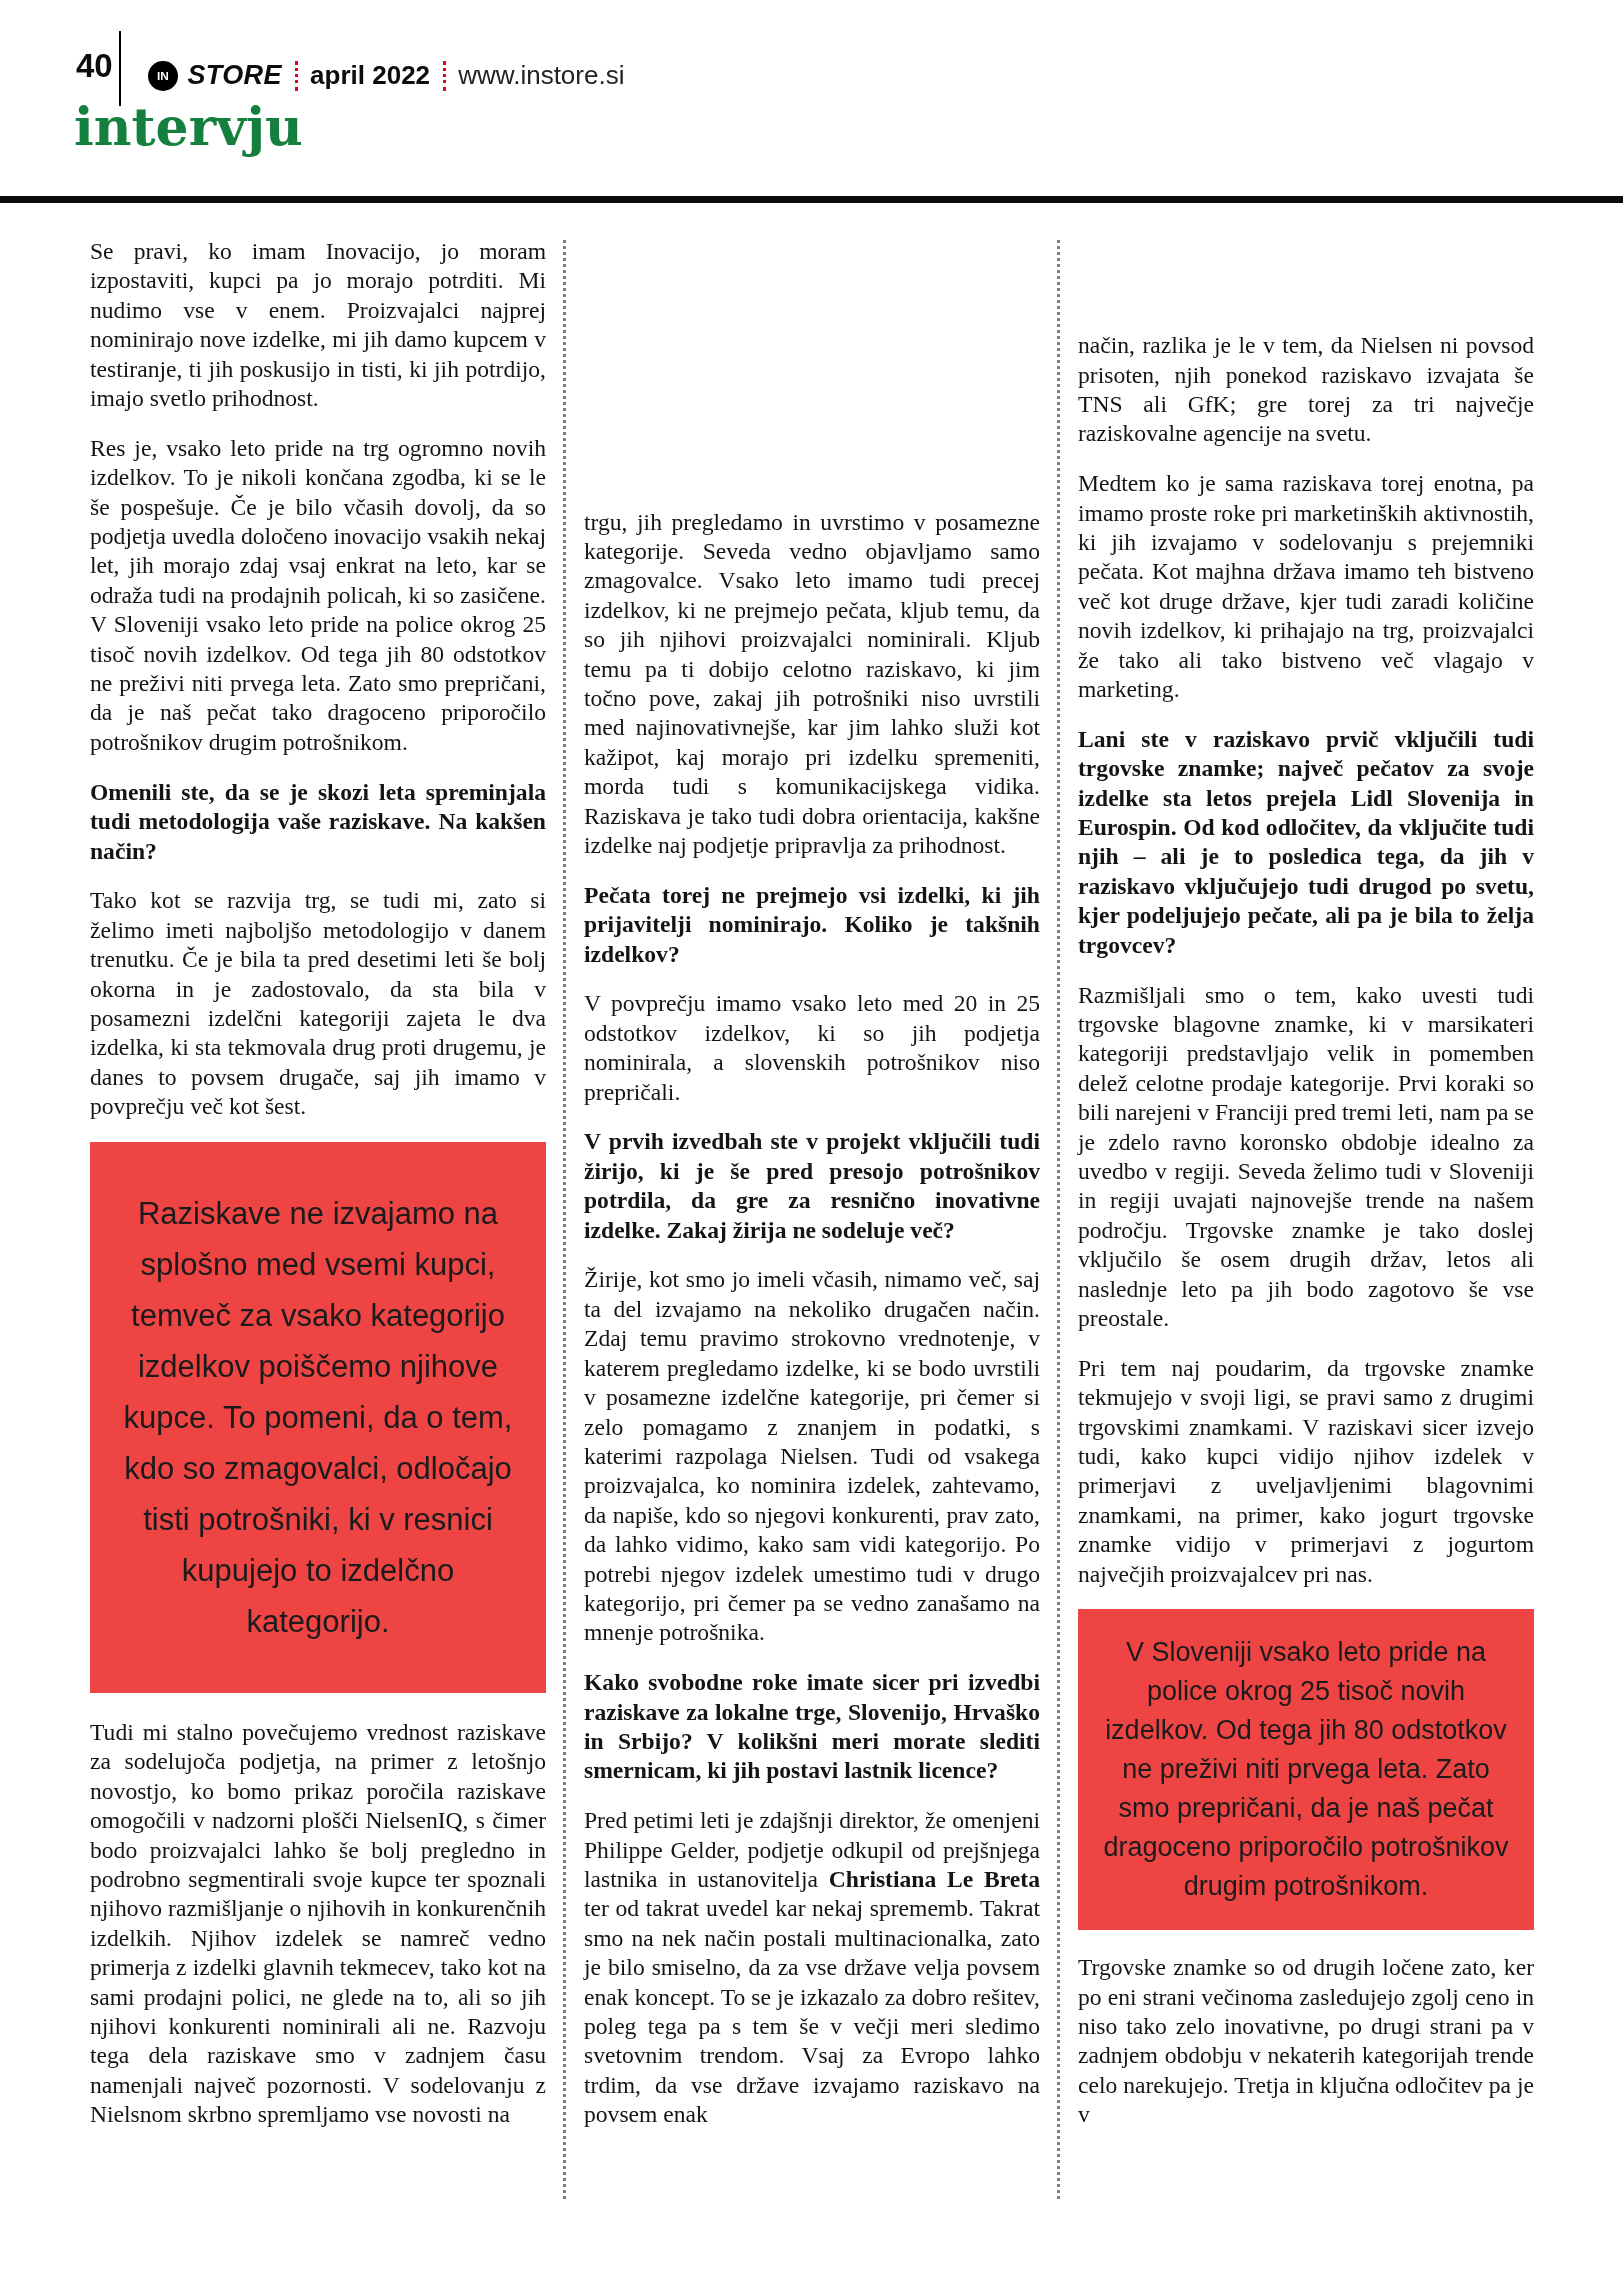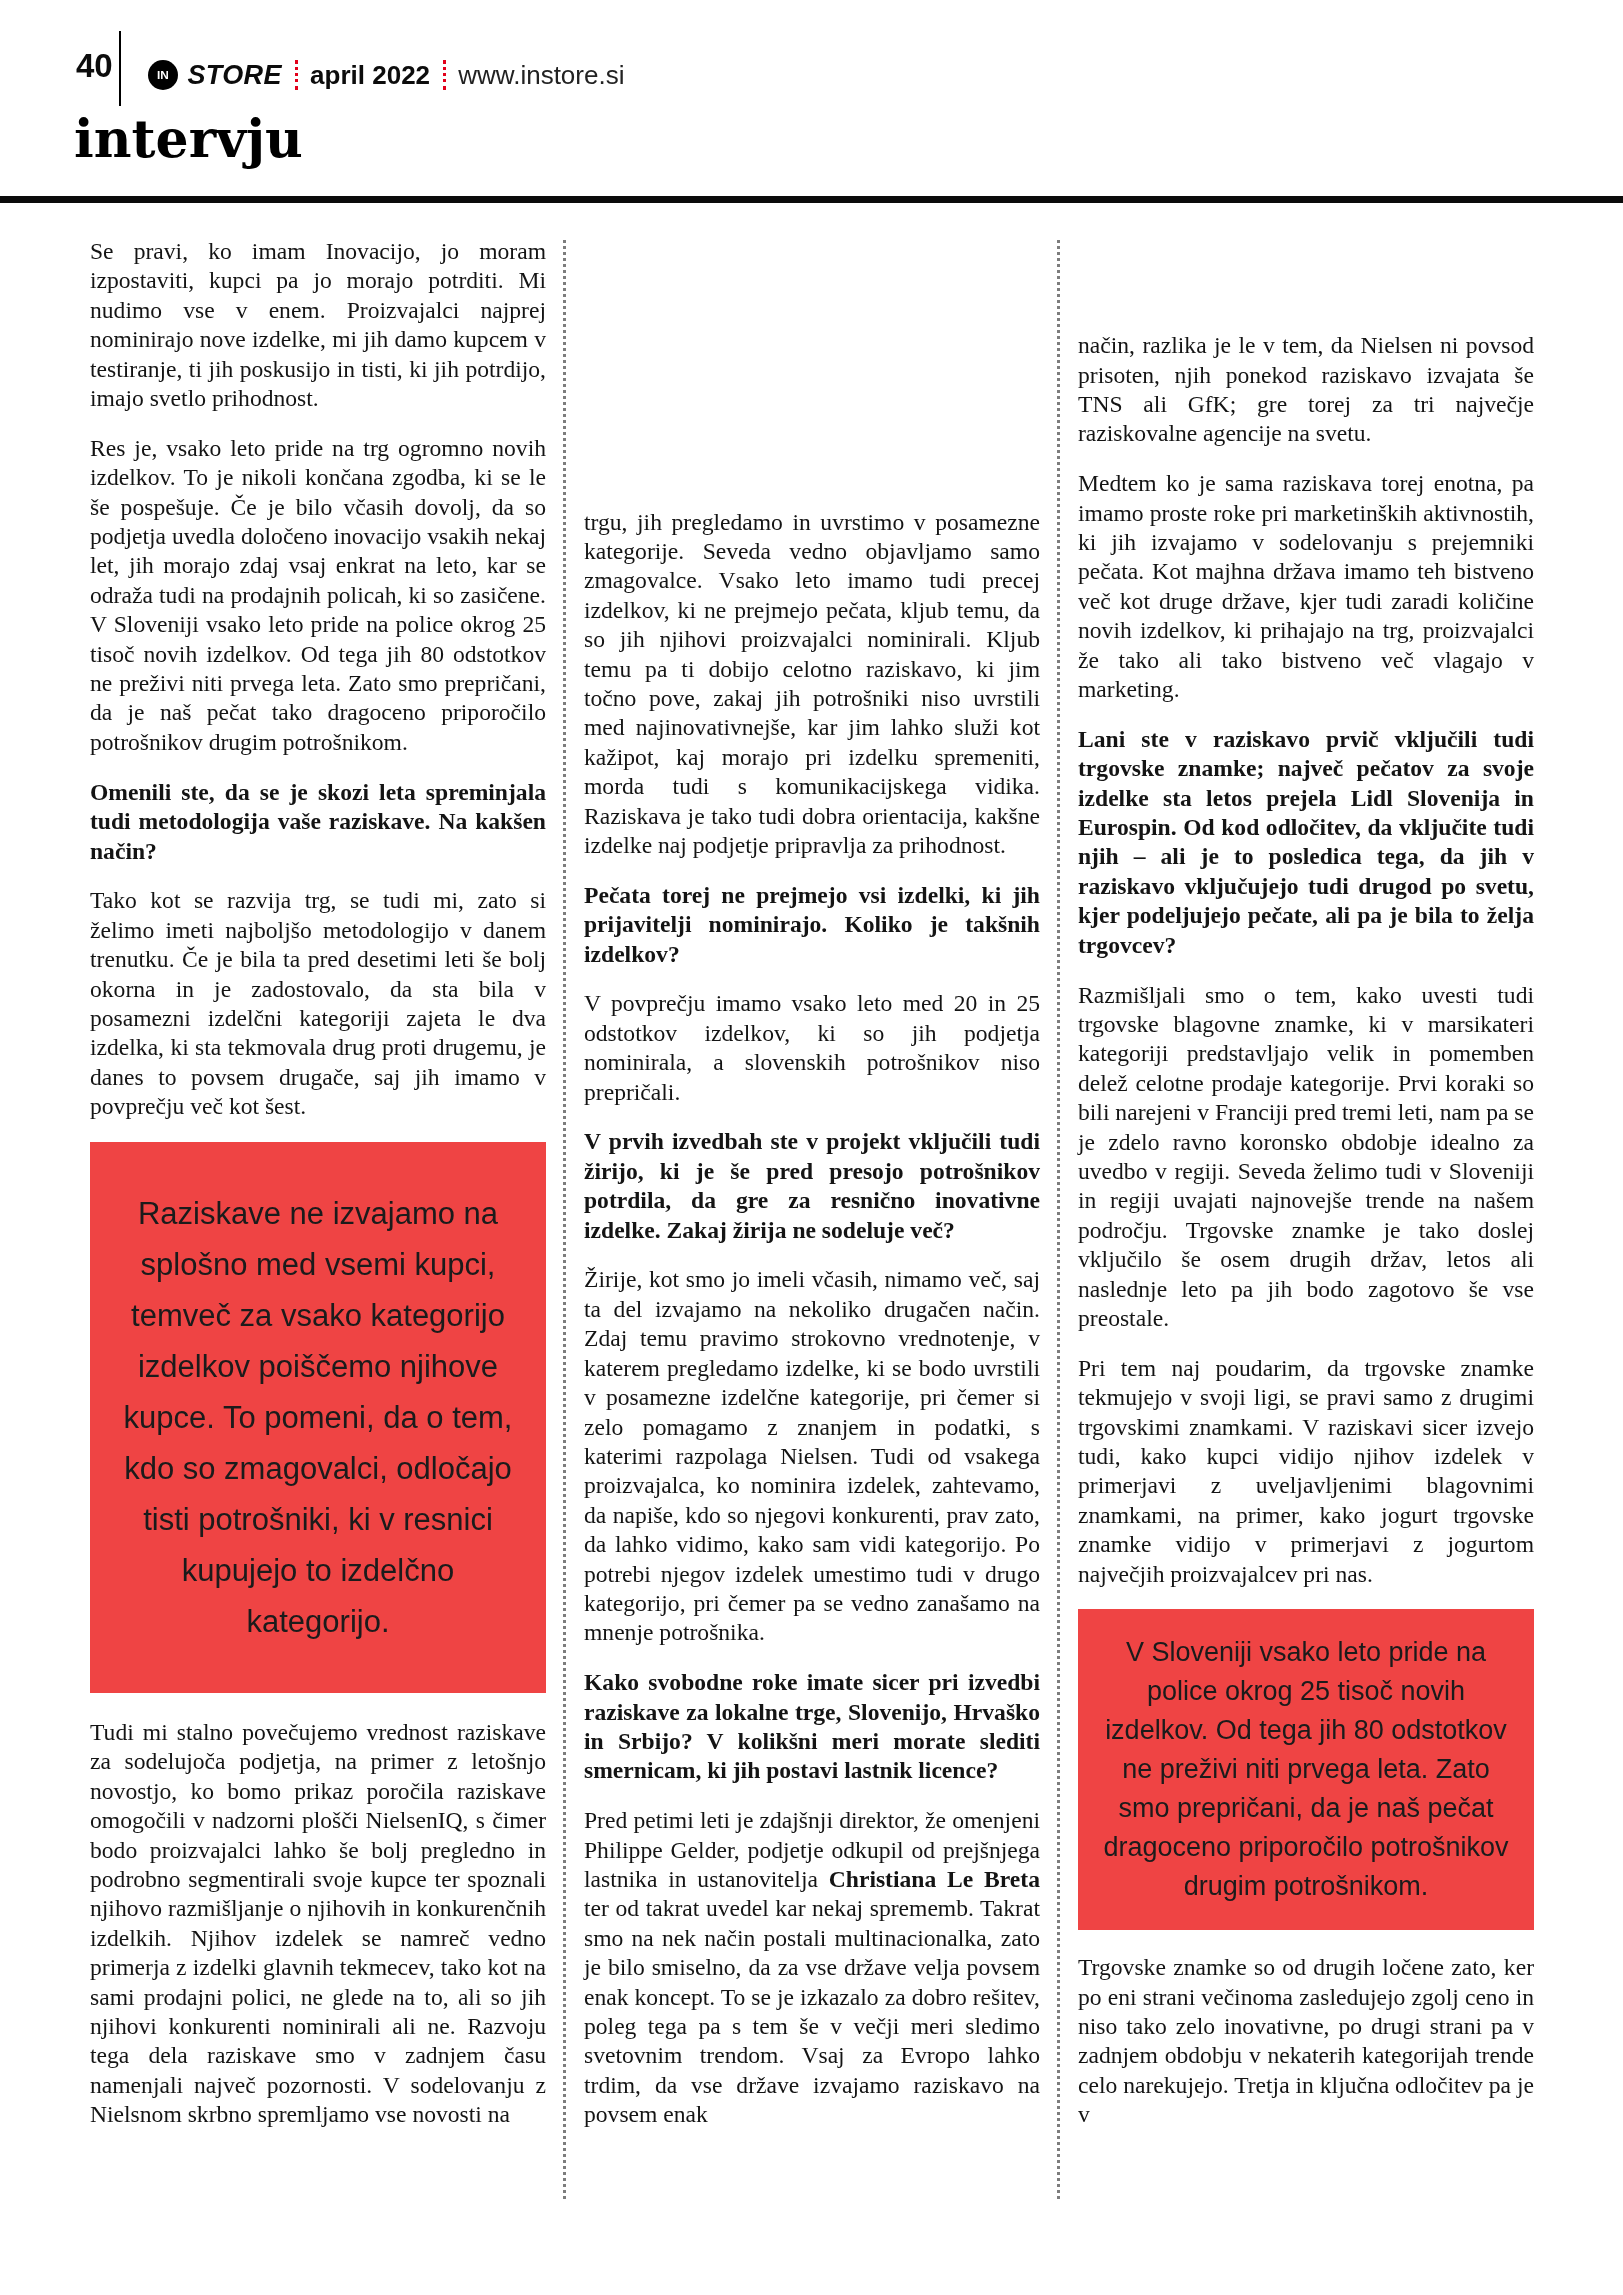--- a/index.html
+++ b/index.html
@@ -3,31 +3,31 @@
 <meta charset="utf-8">
 <style>
   html,body{margin:0;padding:0;background:#ffffff;}
   .page{position:relative;width:1623px;height:2295px;background:#ffffff;overflow:hidden;
         font-family:"Liberation Serif",serif;color:#141414;}
 
   
   .pagenum{position:absolute;left:76px;top:47px;font-family:"Liberation Sans",sans-serif;
            font-weight:bold;font-size:33px;color:#0c0c0c;}
   .hdr-divider{position:absolute;left:119px;top:31px;width:2.4px;height:75px;background:#000;}
-  .masthead{position:absolute;left:148px;top:60px;display:flex;align-items:flex-start;
+  .masthead{position:absolute;left:148px;top:60px;display:flex;align-items:center;
             font-family:"Liberation Sans",sans-serif;color:#0c0c0c;}
   .logo-circle{width:30px;height:30px;border-radius:50%;background:#000;color:#fff;
                font-weight:bold;font-size:11.8px;display:flex;align-items:center;justify-content:center;
                letter-spacing:0;}
   .brand{font-weight:bold;font-size:27px;margin-left:9.4px;letter-spacing:0.4px;font-style:italic;}
   .redsep{width:0;height:30px;border-left:3.1px dotted #e2001a;margin:0 12.6px;}
   .date{font-weight:bold;font-size:26px;}
   .site{font-size:26px;color:#222;}
-  .section-title{position:absolute;left:74px;top:108px;font-family:"DejaVu Serif",serif;
-                 font-weight:bold;font-size:52px;letter-spacing:0;color:#000000;}
+  .section-title{position:absolute;left:74px;top:96px;font-family:"DejaVu Serif",serif;
+                 font-weight:bold;font-size:52px;letter-spacing:0;color:#15803d;}
   .rule{position:absolute;left:0;top:196px;width:1623px;height:7px;background:#0b0b0b;}
 
   
   .columns{position:absolute;left:90px;top:237px;width:1444px;display:flex;gap:38px;align-items:flex-end;}
   .col{width:456px;}
   .block{font-size:23.6px;line-height:29.4px;text-align:justify;margin:0 0 20.4px;}
   .q{font-weight:bold;}
   .b{font-weight:bold;}
   .quote{font-family:"Liberation Sans",sans-serif;text-align:center;background:#ef4444;color:#1b1b1b;}
   .col:nth-child(1) .quote{font-size:31px;line-height:51px;padding:46px 28px;margin:11px 0 25px;}

